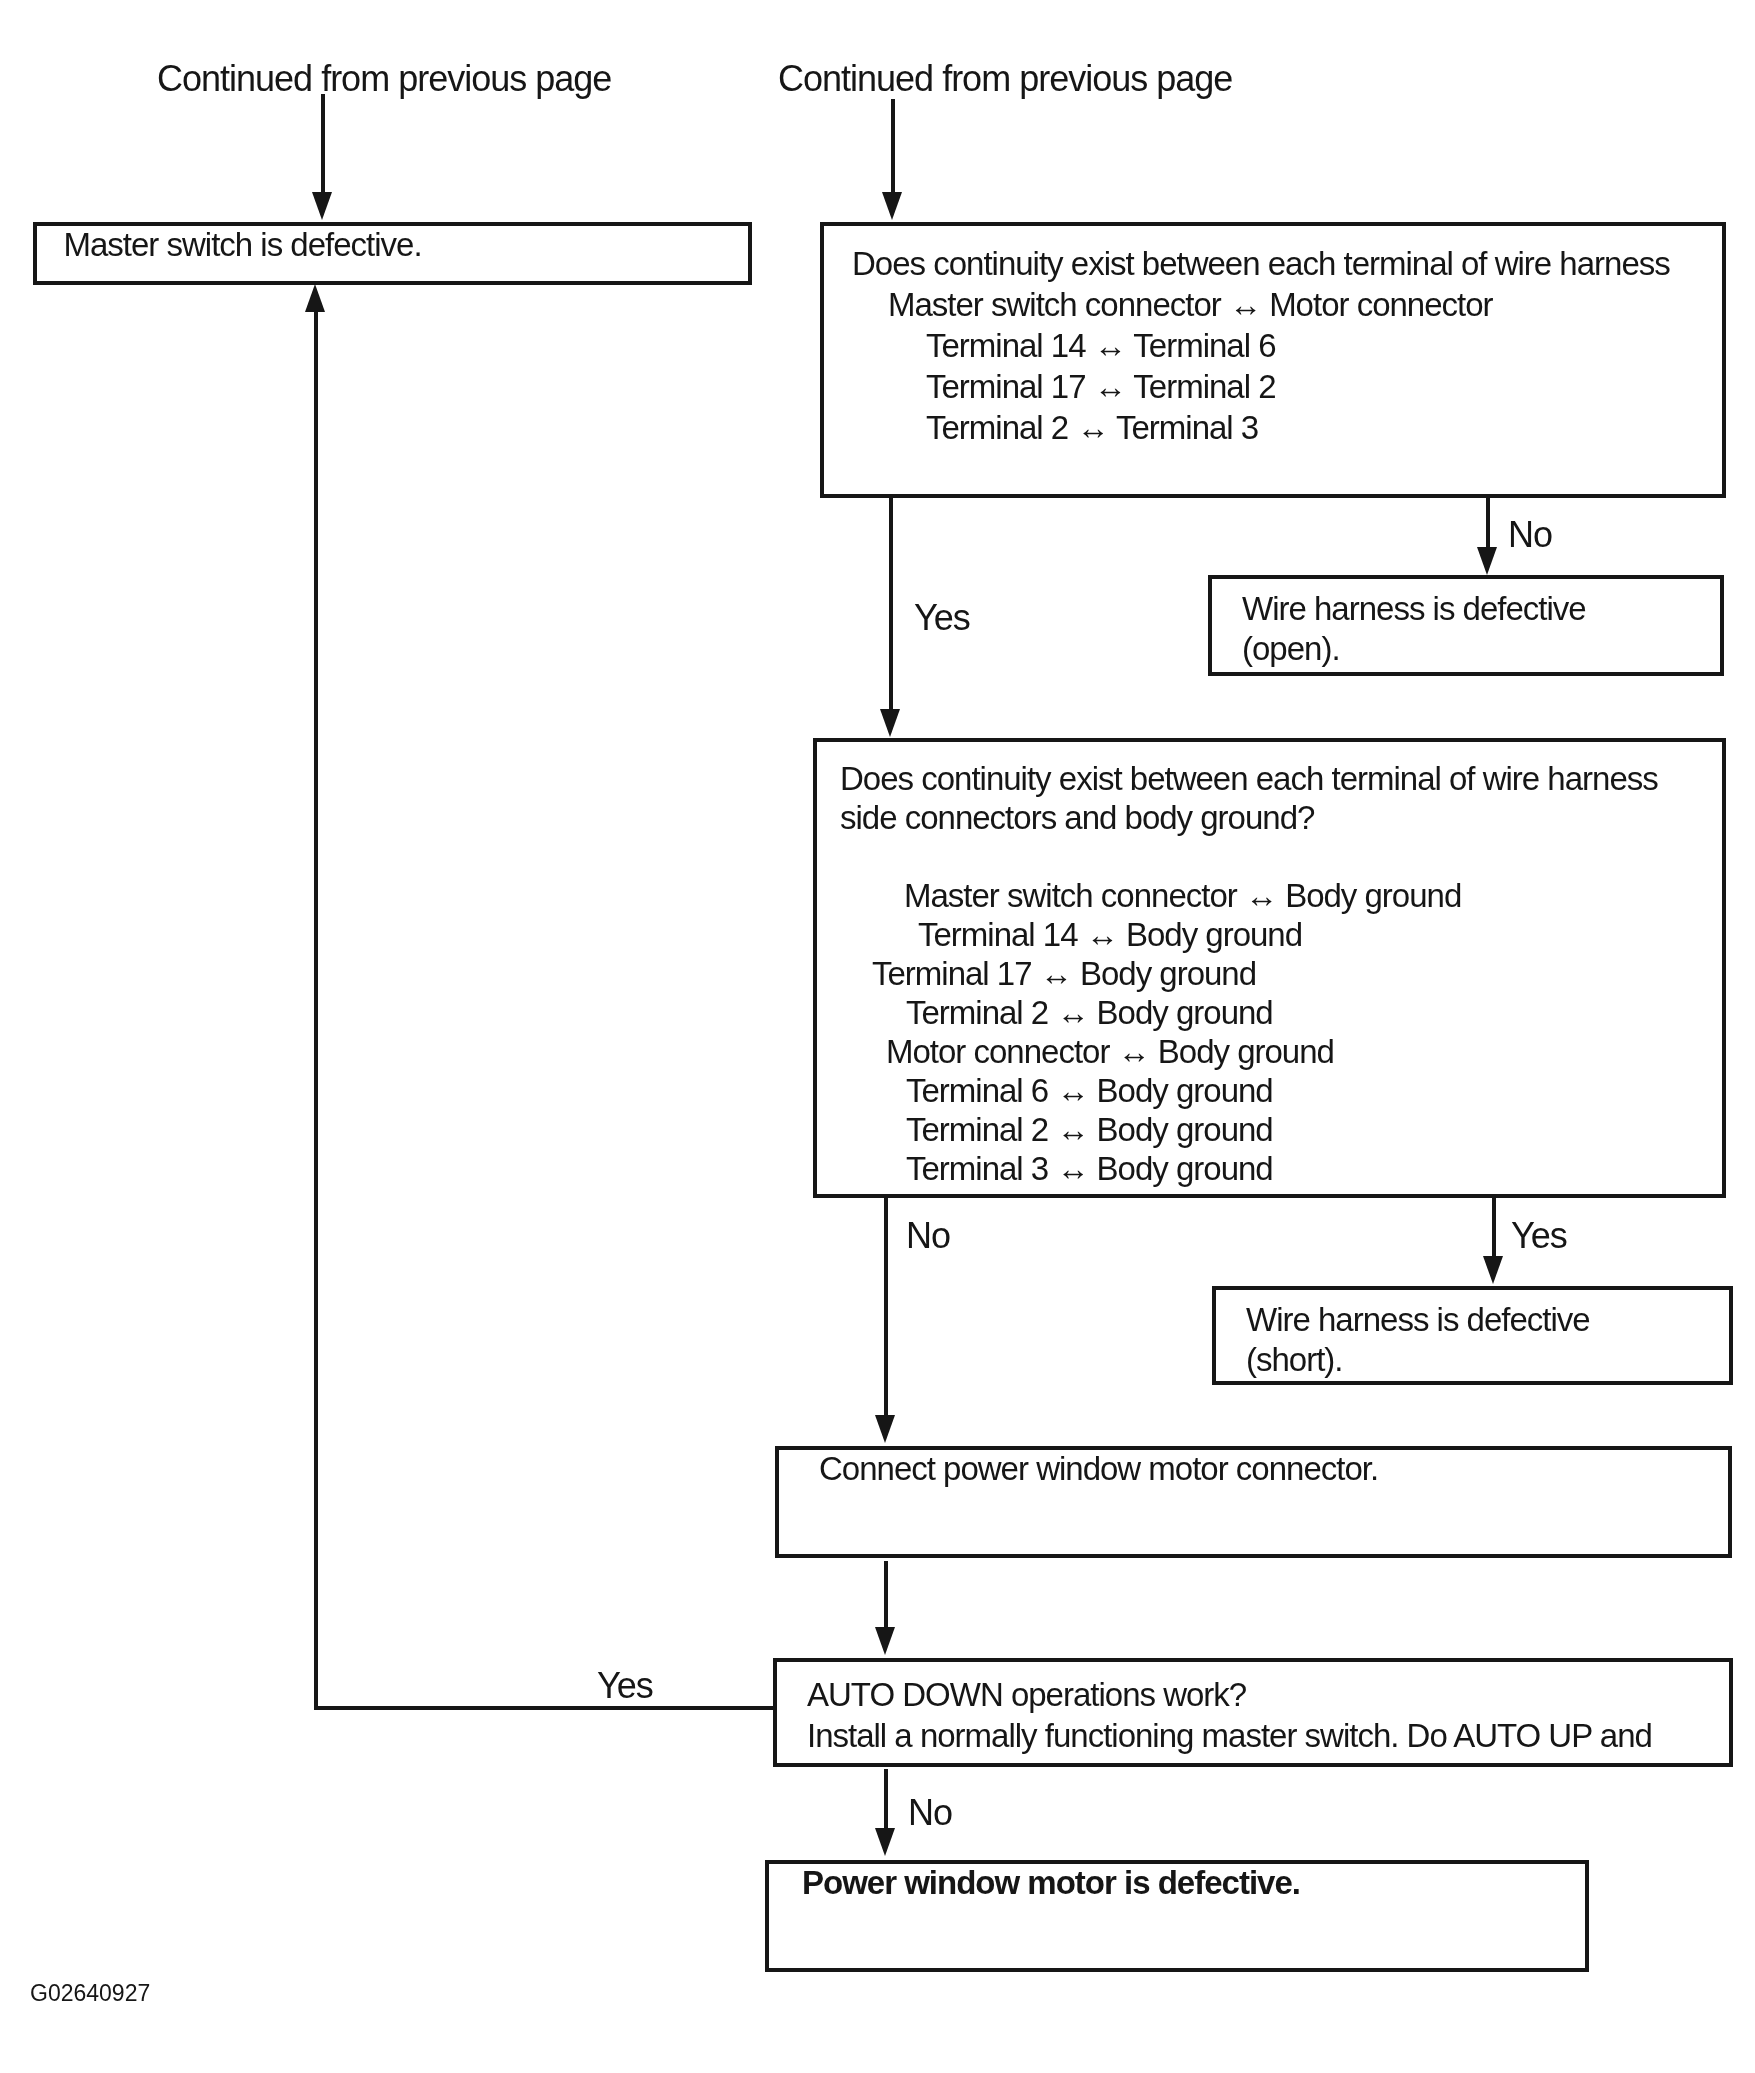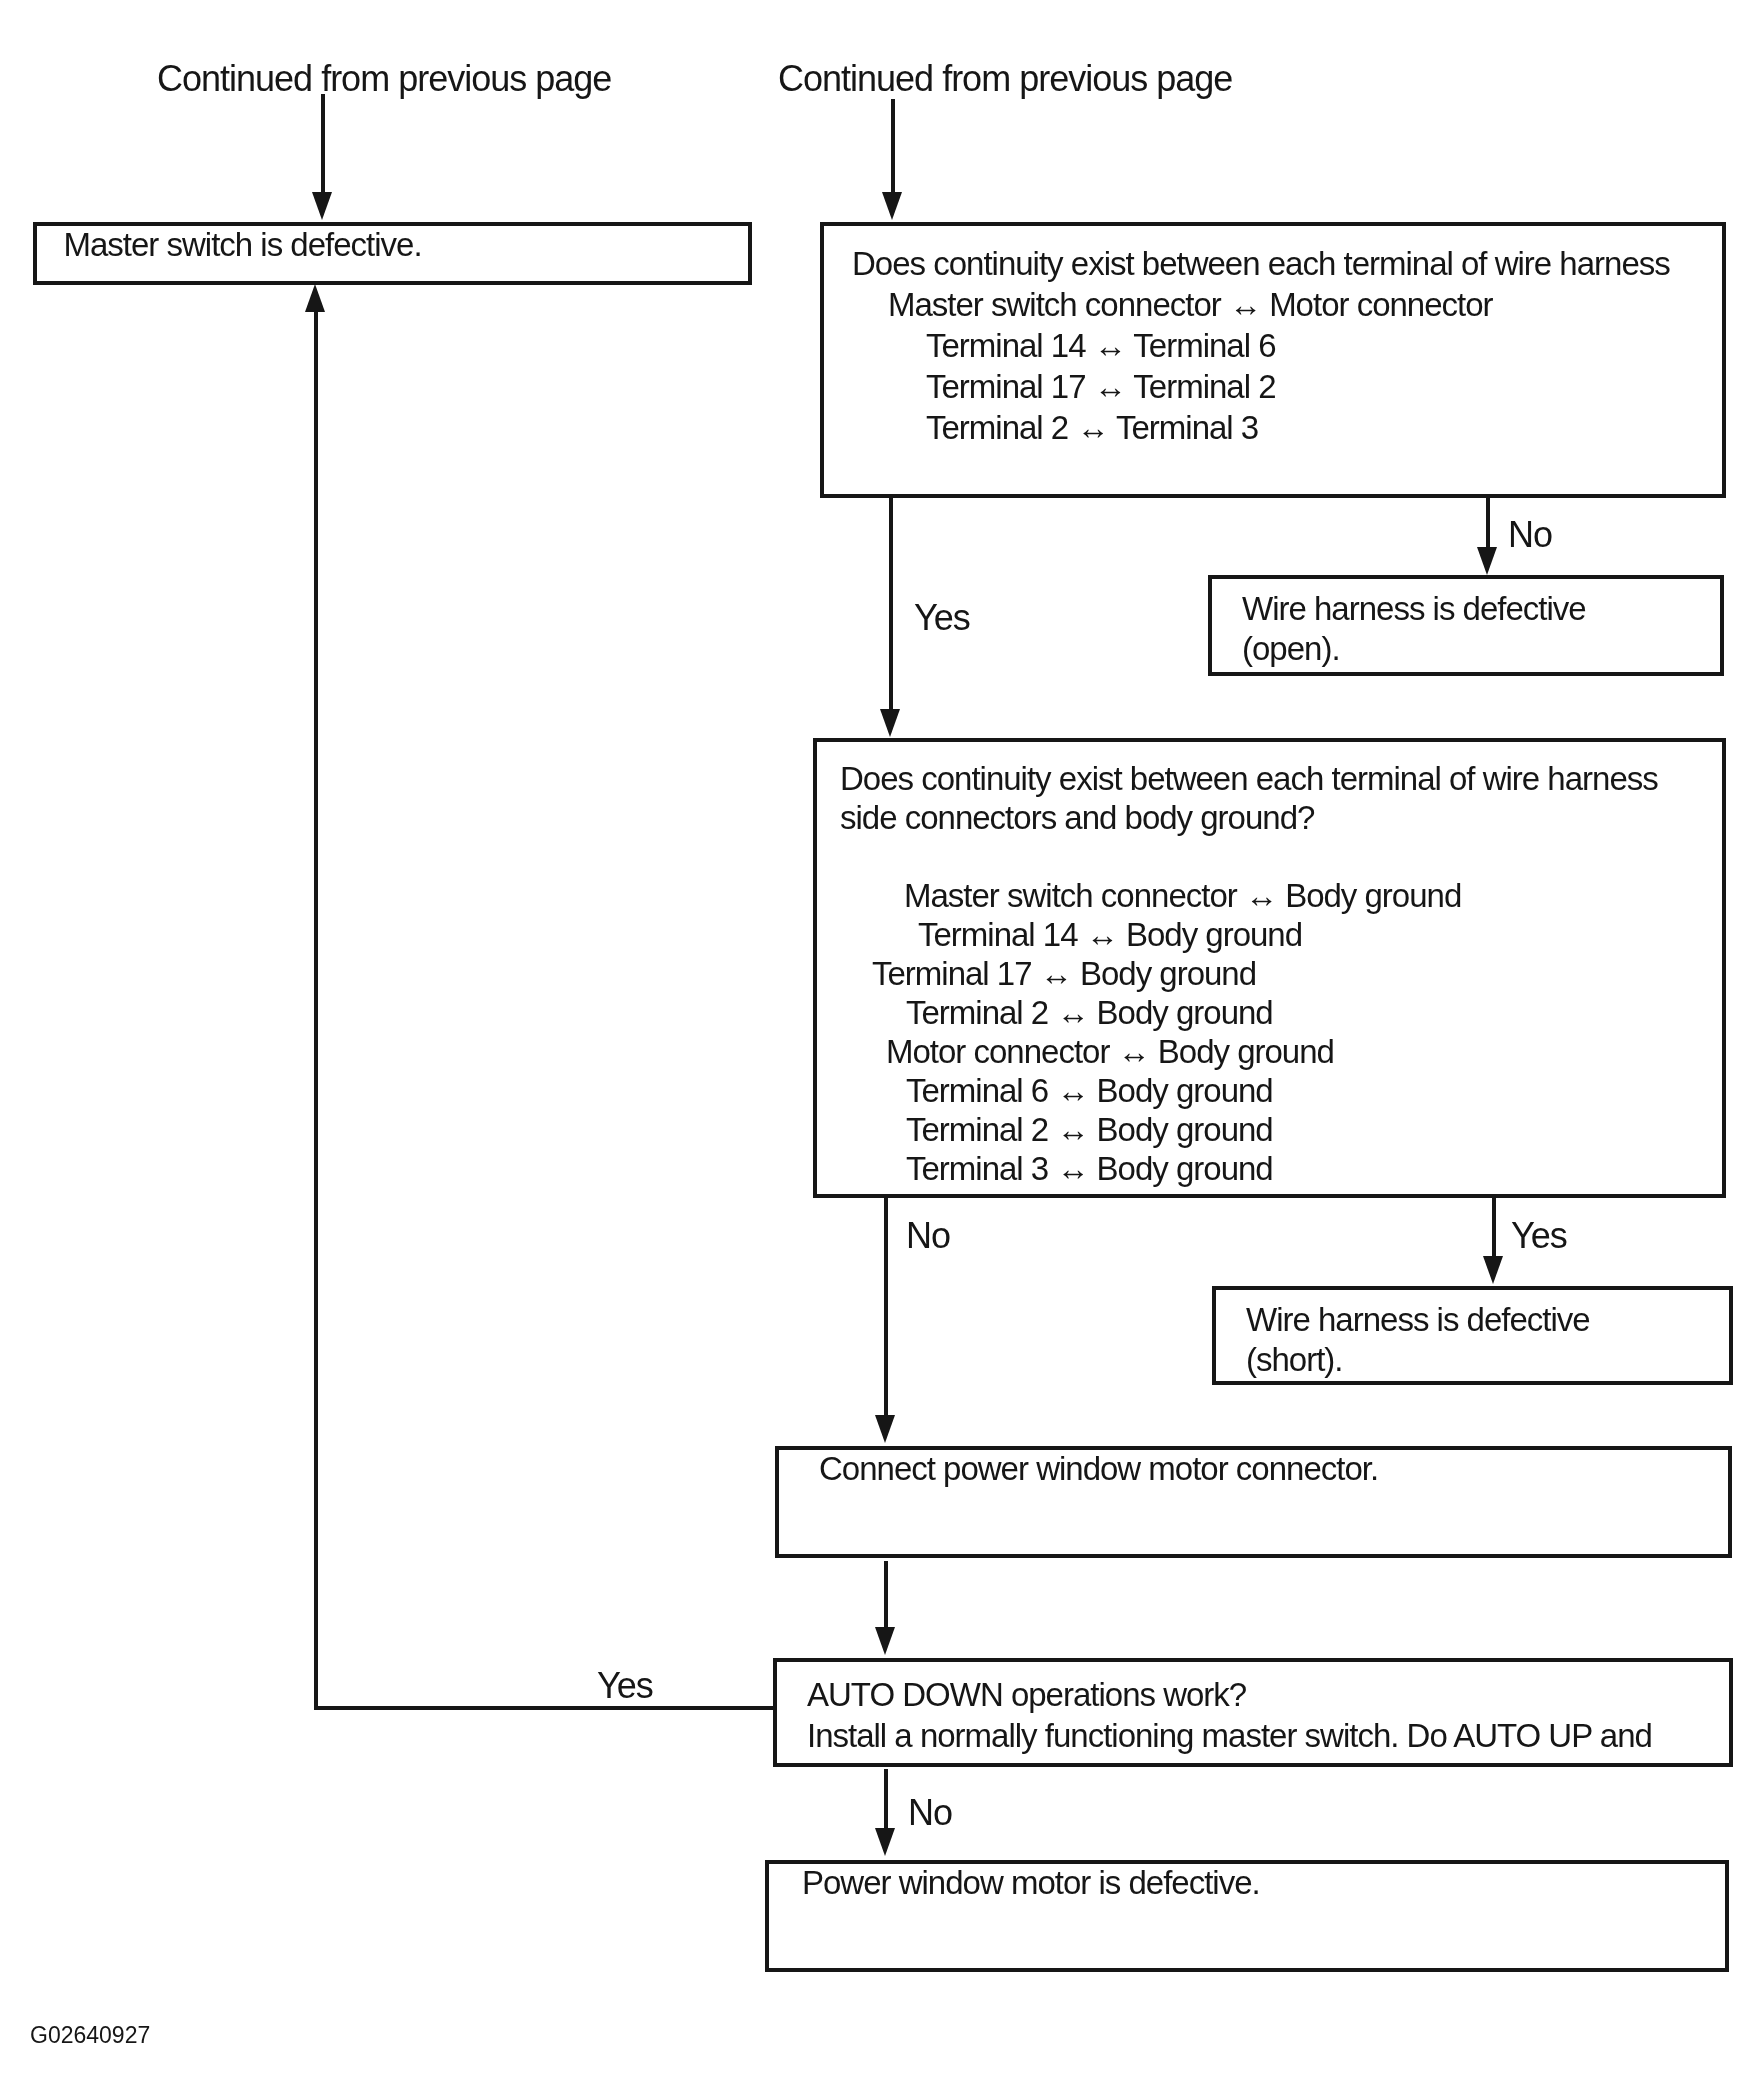--- a/index.html
+++ b/index.html
@@ -49,21 +49,20 @@
     border-left:10.7px solid transparent;
     border-right:10.7px solid transparent;
     border-bottom:28px solid var(--ink);
   }
   .figcode{
     position:absolute;
     font-size:23px;
     letter-spacing:0;
     white-space:nowrap;
     color:var(--ink);
-    margin-top:42px;
   }
 </style>
 </head>
 <body>
 
 <div class="canvas">
 
   <div class="lbl" style="left:157px;top:58px;">Continued from previous page</div>
   <div class="lbl" style="left:778px;top:58px;">Continued from previous page</div>
 
@@ -138,20 +137,20 @@
 
   <div class="box" style="left:773px;top:1658px;width:960px;height:109px;padding:11.6px 6.6px 0 30px;line-height:41px;">
     <div class="bline">AUTO DOWN operations work?</div>
     <div class="bline">Install a normally functioning master switch. Do AUTO UP and</div>
   </div>
 
   <div class="vline" style="left:884px;top:1769px;height:60px;"></div>
   <div class="ah-down" style="left:875px;top:1828px;"></div>
   <div class="lbl" style="left:908px;top:1792px;">No</div>
 
-  <div class="box center" style="left:765px;top:1860px;width:964px;height:112px;padding-left:33px;">
+  <div class="box center" style="left:765px;top:1860px;width:824px;height:112px;padding-left:33px;font-weight:bold;">
     <div class="bline">Power window motor is defective.</div>
   </div>
 
   <div class="figcode" style="left:30px;top:1980px;">G02640927</div>
 
 </div>
 
 
 </body></html>

